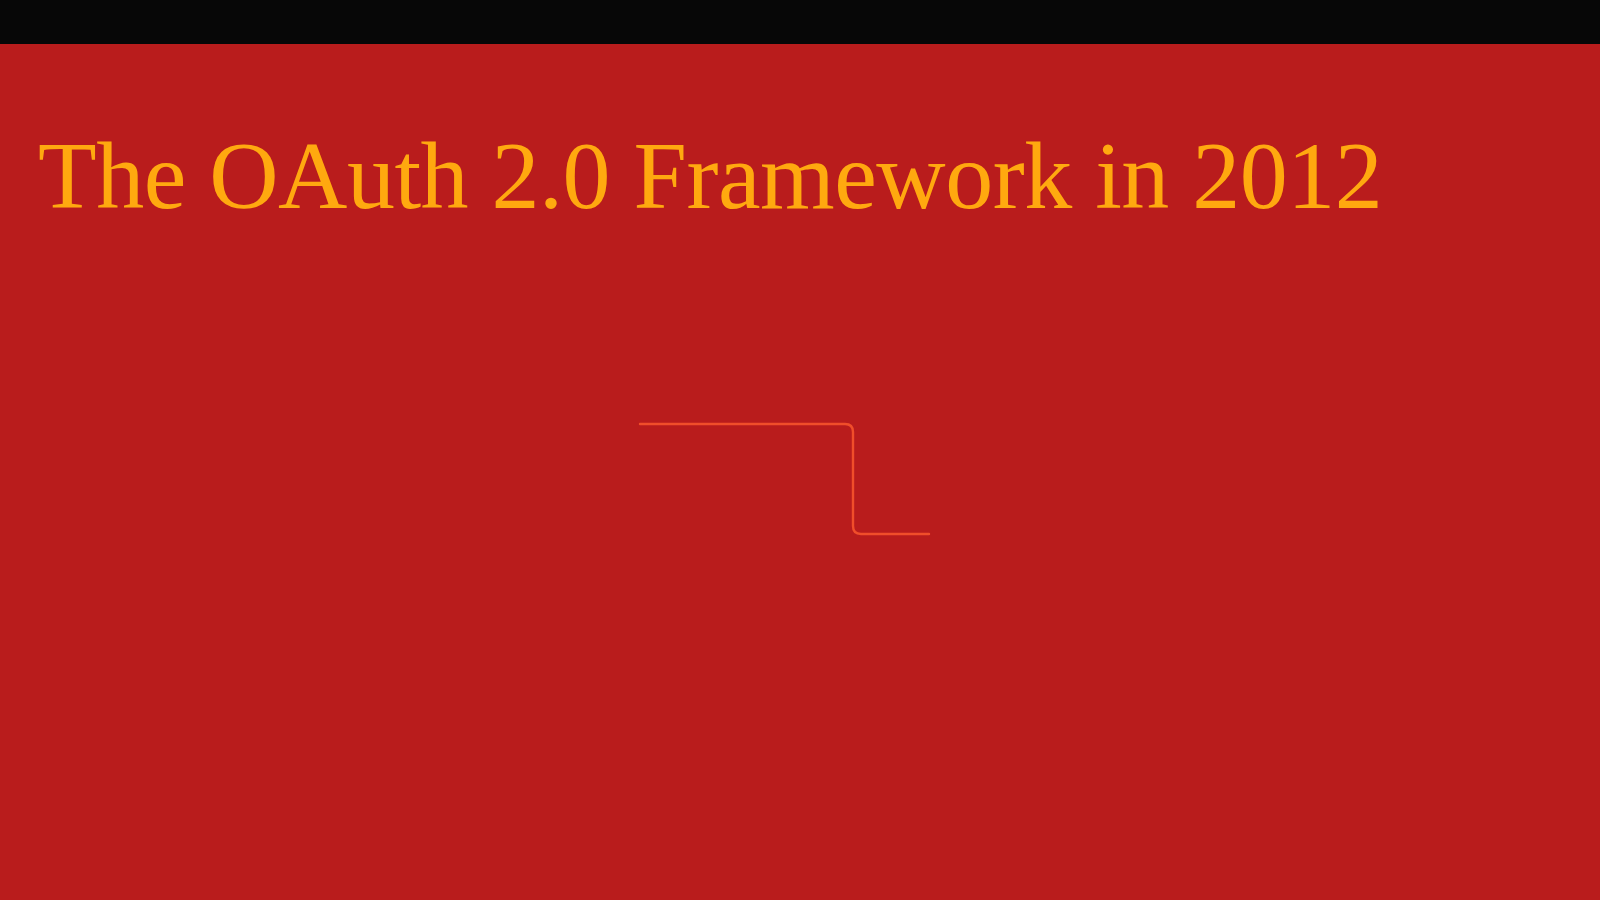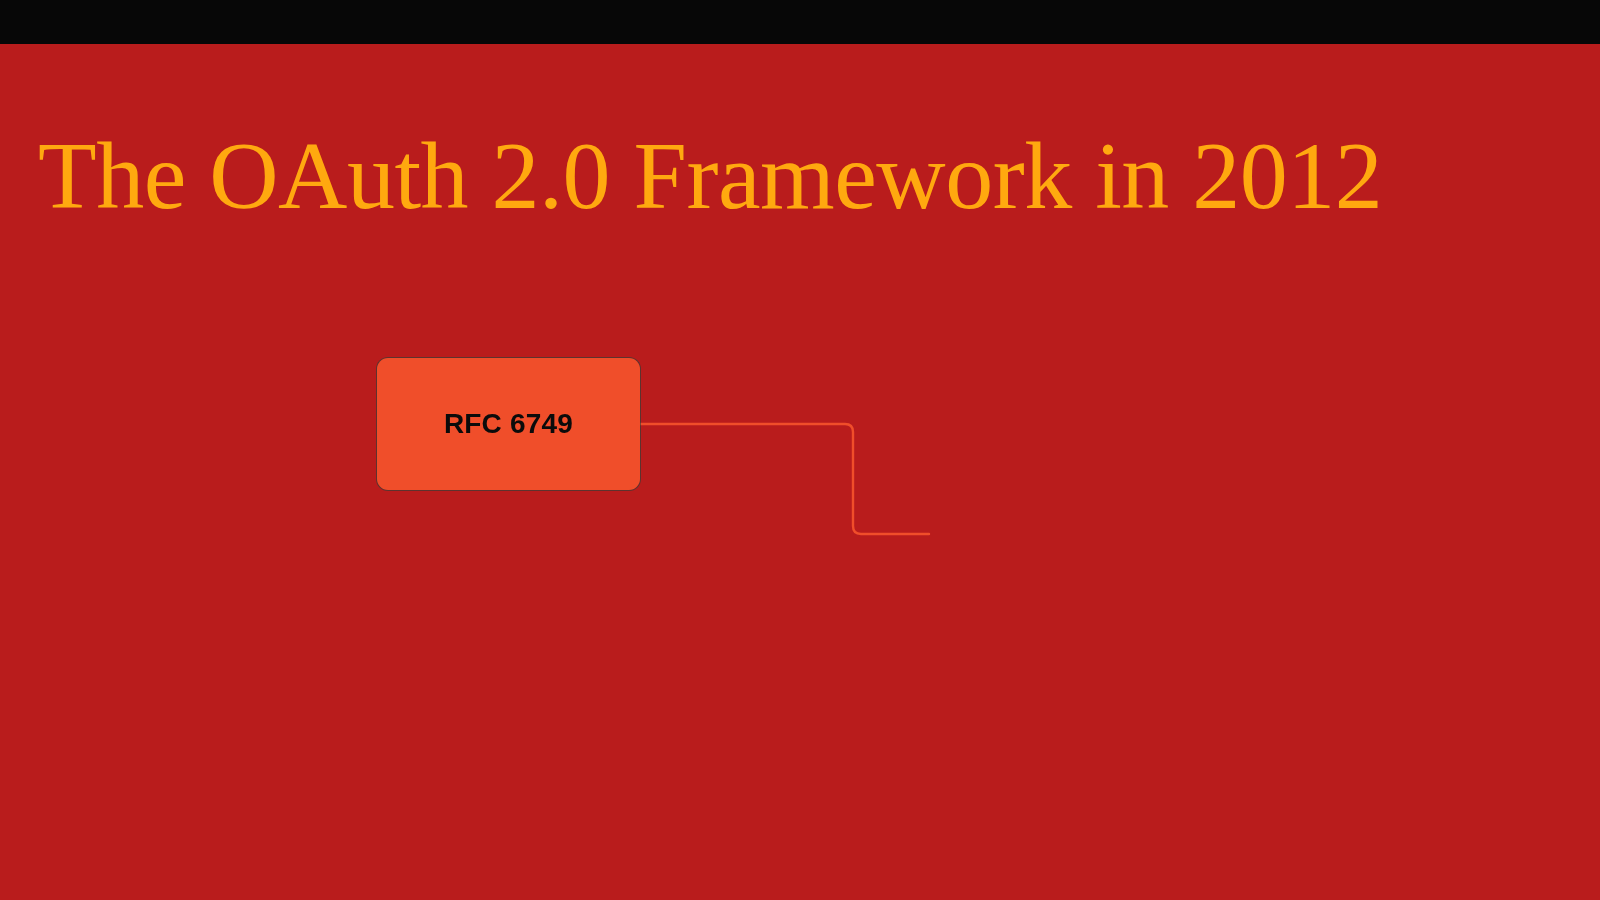--- a/index.html
+++ b/index.html
@@ -91,21 +91,18 @@
 <div id="slide">
 
   <h1 id="slide-title">The OAuth 2.0 Framework in 2012</h1>
 
   <div id="diagram">
 
     <svg class="connector-svg" viewBox="0 0 1600 900">
       <path id="connector-path" fill="none" stroke="#F04E2A" stroke-width="2.4" stroke-linecap="round" stroke-linejoin="round" d="M 640 380 L 845 380 Q 853 380 853 388 L 853 482 Q 853 490 861 490 L 929 490"></path>
     </svg>
 
-    <div id="node-rfc-6749" class="rfc-node" style="left: 377px; top: 314px; width: 263px; height: 132px; background: rgb(240, 78, 42);">
-      <span class="rfc-node-label" style="color: rgb(11, 11, 11);">RFC 6749</span>
-    </div>
 
 
   </div>
 
 
 </div>
 
 </body></html>

